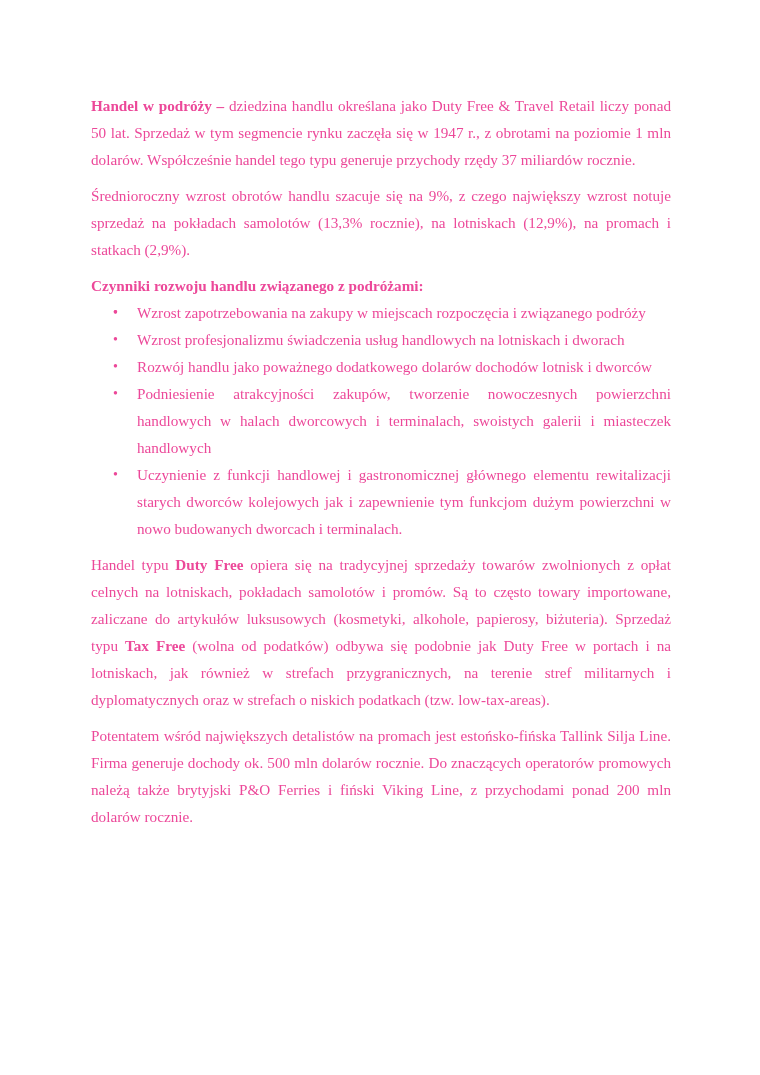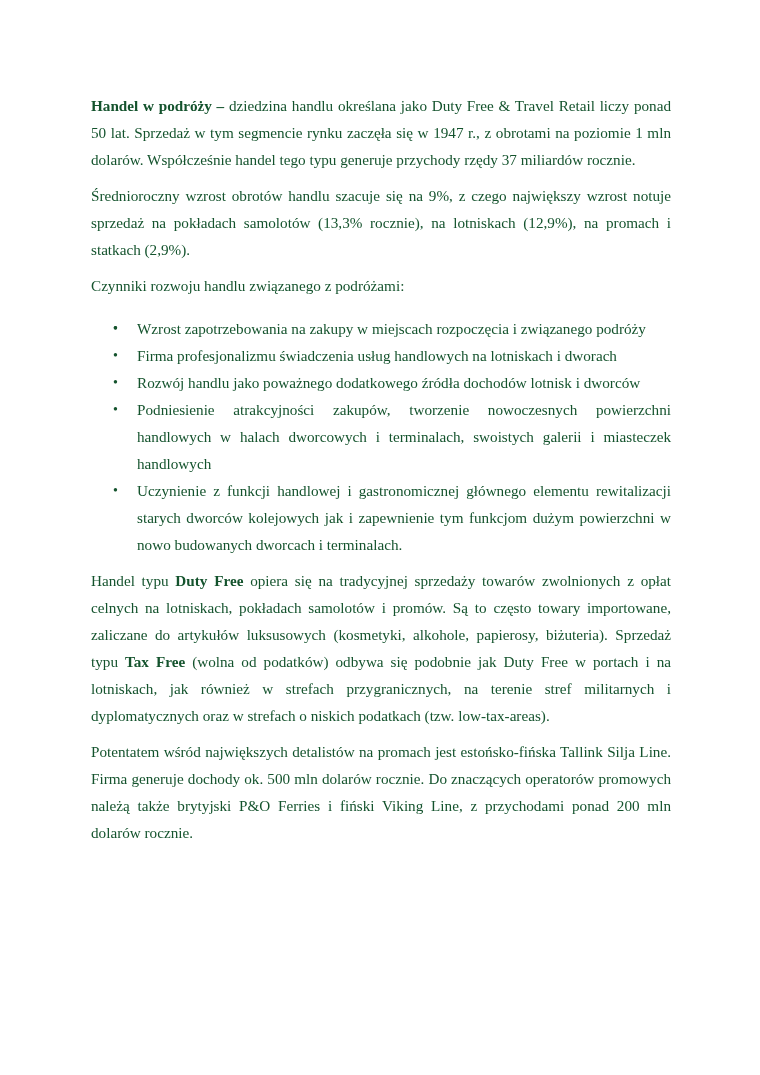--- a/index.html
+++ b/index.html
@@ -5,49 +5,49 @@
   html, body { margin: 0; padding: 0; background: #ffffff; }
   body { width: 760px; height: 1075px; position: relative; overflow: hidden; }
   .page {
     position: absolute;
     left: 91px;
     top: 92px;
     width: 580px;
     font-family: "Liberation Serif", serif;
     font-size: 15.2px;
     line-height: 27px;
-    color: #14532d;
+    color: #ec4899;
   }
   p { margin: 0 0 9px 0; text-align: justify; }
   b { font-weight: bold; }
   ul { list-style: none; margin: 0 0 9px 0; padding: 0; }
   li { position: relative; padding-left: 46px; text-align: justify; margin: 0; }
   li .bullet {
     position: absolute;
     left: 22px;
     top: 0;
     font-size: 14px;
   }
-  .heading { font-weight: normal; margin-bottom: 16px; }
+  .heading { font-weight: bold; margin-bottom: 0; }
 </style>
 </head>
 <body>
 
 <div class="page">
   <p><b>Handel w podróży –</b><span> dziedzina handlu określana jako Duty Free &amp; Travel Retail liczy ponad 50 lat. Sprzedaż w tym segmencie rynku zaczęła się w 1947 r., z obrotami na poziomie 1 mln dolarów. Współcześnie handel tego typu generuje przychody rzędy 37 miliardów rocznie.</span></p>
 
   <p>Średnioroczny wzrost obrotów handlu szacuje się na 9%, z czego największy wzrost notuje sprzedaż na pokładach samolotów (13,3% rocznie), na lotniskach (12,9%), na promach i statkach (2,9%).</p>
 
   <p class="heading">Czynniki rozwoju handlu związanego z podróżami:</p>
 
   <ul>
     <li><span class="bullet">•</span></li>
     <li><span class="bullet">•</span><span>Wzrost zapotrzebowania na zakupy w miejscach rozpoczęcia i związanego podróży</span></li>
-    <li><span class="bullet">•</span><span>Firma profesjonalizmu świadczenia usług handlowych na lotniskach i dworach</span></li>
-    <li><span class="bullet">•</span><span>Rozwój handlu jako poważnego dodatkowego źródła dochodów lotnisk i dworców</span></li>
+    <li><span class="bullet">•</span><span>Wzrost profesjonalizmu świadczenia usług handlowych na lotniskach i dworach</span></li>
+    <li><span class="bullet">•</span><span>Rozwój handlu jako poważnego dodatkowego dolarów dochodów lotnisk i dworców</span></li>
     <li><span class="bullet">•</span><span>Podniesienie atrakcyjności zakupów, tworzenie nowoczesnych powierzchni handlowych w halach dworcowych i terminalach, swoistych galerii i miasteczek handlowych</span></li>
     <li><span class="bullet">•</span><span>Uczynienie z funkcji handlowej i gastronomicznej głównego elementu rewitalizacji starych dworców kolejowych jak i zapewnienie tym funkcjom dużym powierzchni w nowo budowanych dworcach i terminalach.</span></li>
   </ul>
 
   <p><span>Handel typu </span><b>Duty Free</b><span> opiera się na tradycyjnej sprzedaży towarów zwolnionych z opłat celnych na lotniskach, pokładach samolotów i promów. Są to często towary importowane, zaliczane do artykułów luksusowych (kosmetyki, alkohole, papierosy, biżuteria). Sprzedaż typu </span><b>Tax Free</b><span> (wolna od podatków) odbywa się podobnie jak Duty Free w portach i na lotniskach, jak również w strefach przygranicznych, na terenie stref militarnych i dyplomatycznych oraz w strefach o niskich podatkach (tzw. low-tax-areas).</span></p>
 
   <p>Potentatem wśród największych detalistów na promach jest estońsko-fińska Tallink Silja Line. Firma generuje dochody ok. 500 mln dolarów rocznie. Do znaczących operatorów promowych należą także brytyjski P&amp;O Ferries i fiński Viking Line, z przychodami ponad 200 mln dolarów rocznie.</p>
 </div>
 
 </body></html>

